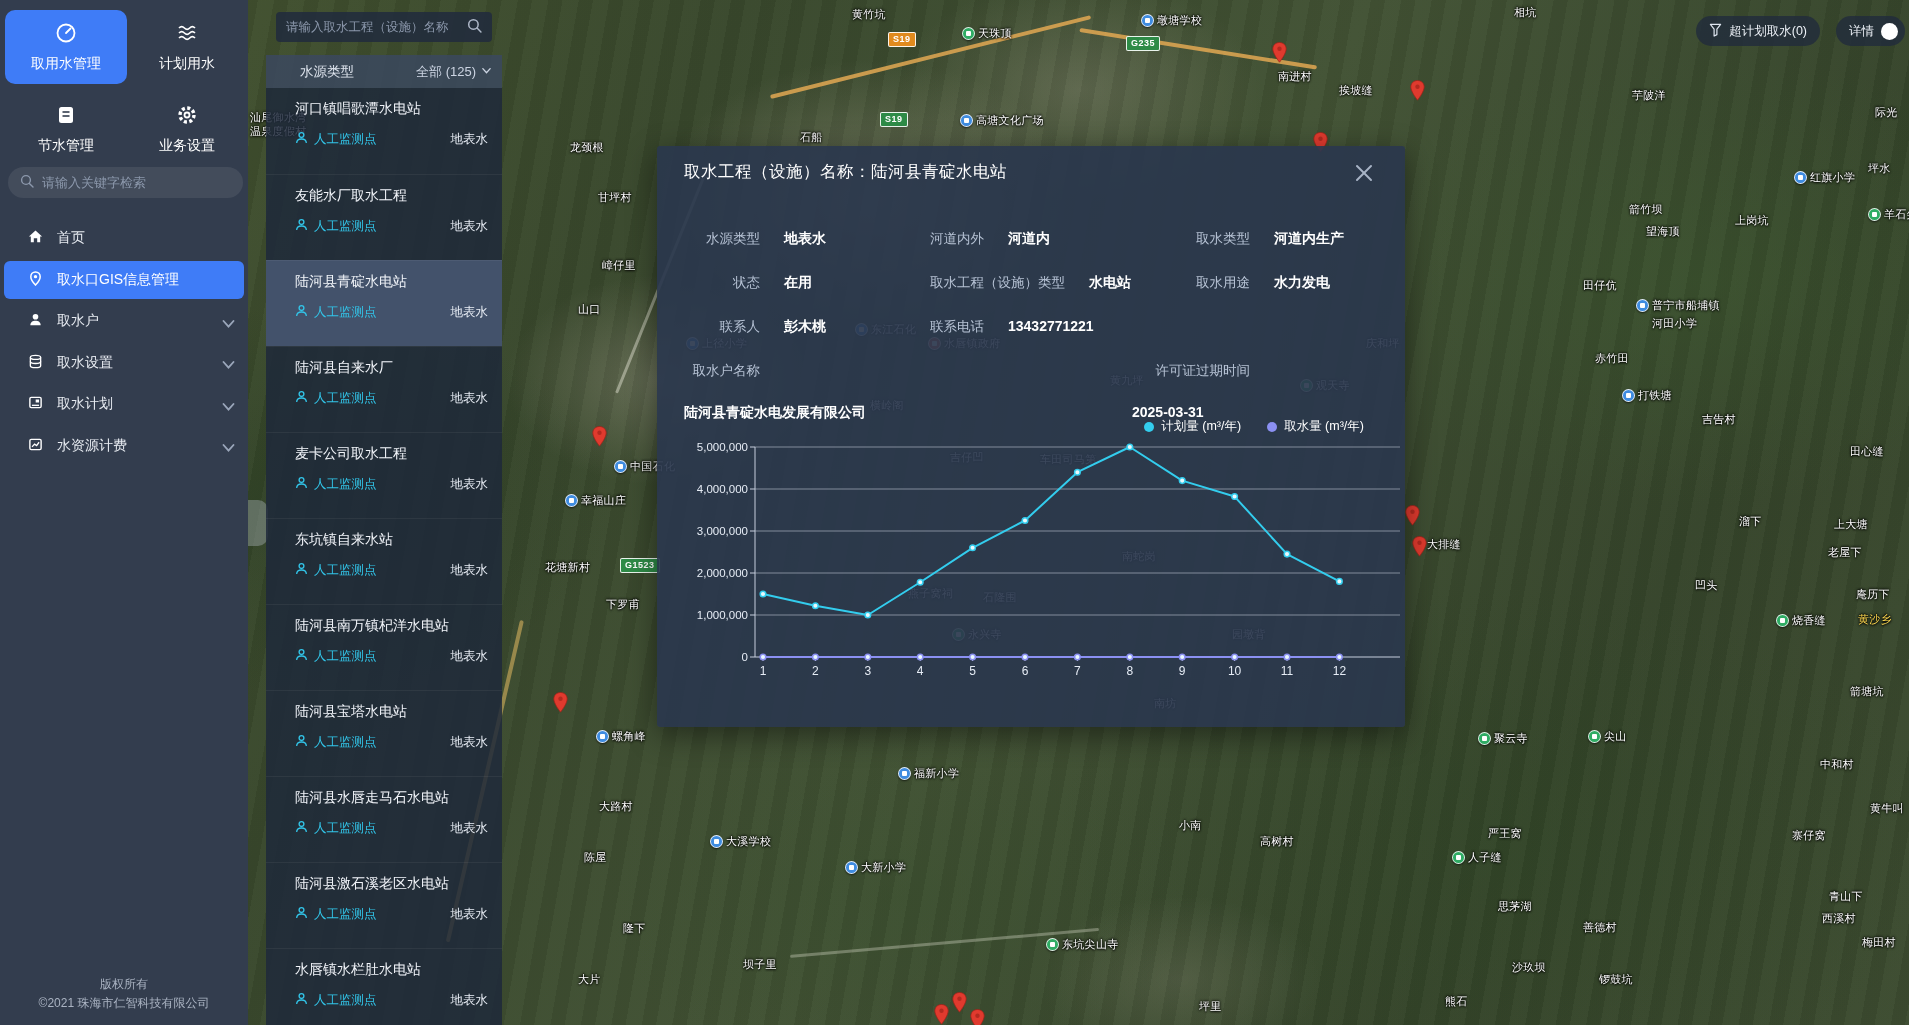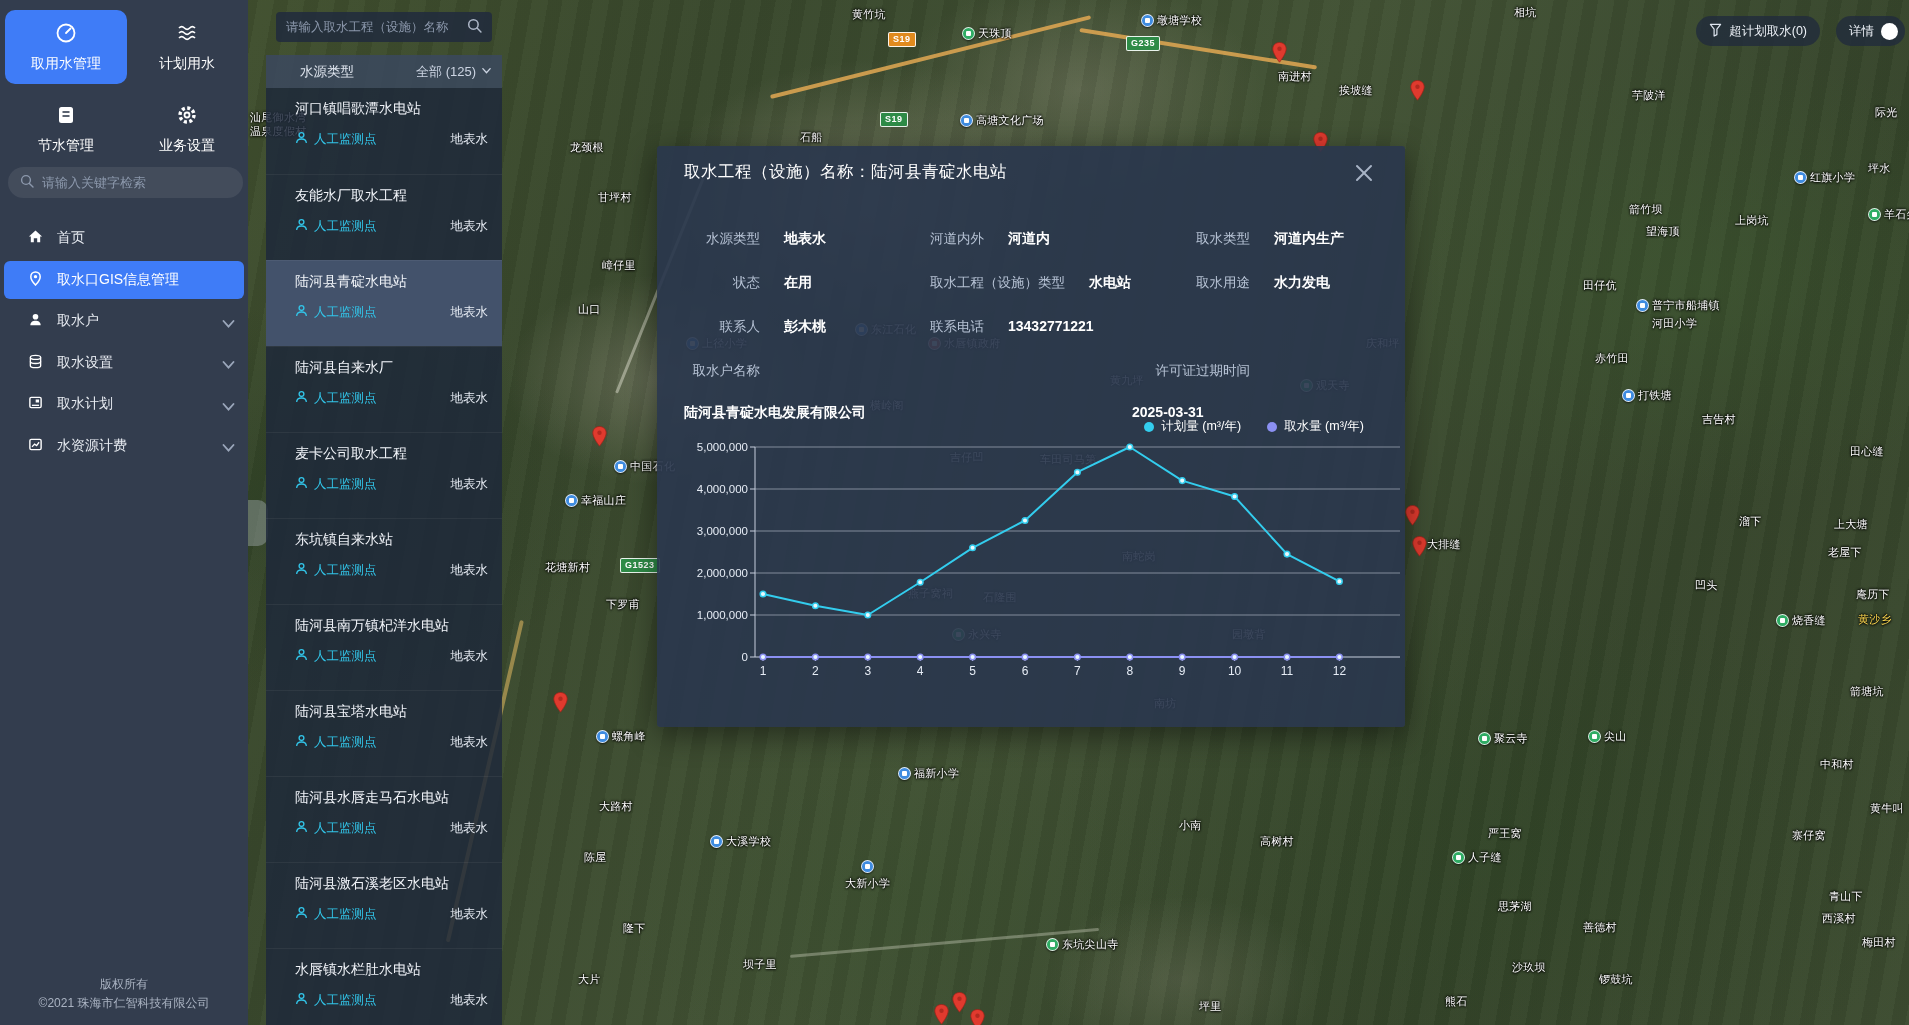--- a/index.html
+++ b/index.html
@@ -299,21 +299,21 @@
         <div class="mlabel" style="left: 584px; top: 850px;">
           <span>陈屋</span>
         </div>
         <div class="mlabel" style="left: 599px; top: 799px;">
           <span>大路村</span>
         </div>
         <div class="mlabel" style="left: 710px; top: 834px;">
           <span class="micon blue"></span>
           <span>大溪学校</span>
         </div>
-        <div class="mlabel" style="left: 845px; top: 860px; flex-direction: column;">
+        <div class="mlabel" style="left: 845px; top: 860px;">
           <span class="micon blue"></span>
           <span>大新小学</span>
         </div>
         <div class="mlabel" style="left: 1046px; top: 937px;">
           <span class="micon green"></span>
           <span>东坑尖山寺</span>
         </div>
         <div class="mlabel" style="left: 898px; top: 766px;">
           <span class="micon blue"></span>
           <span>福新小学</span>

